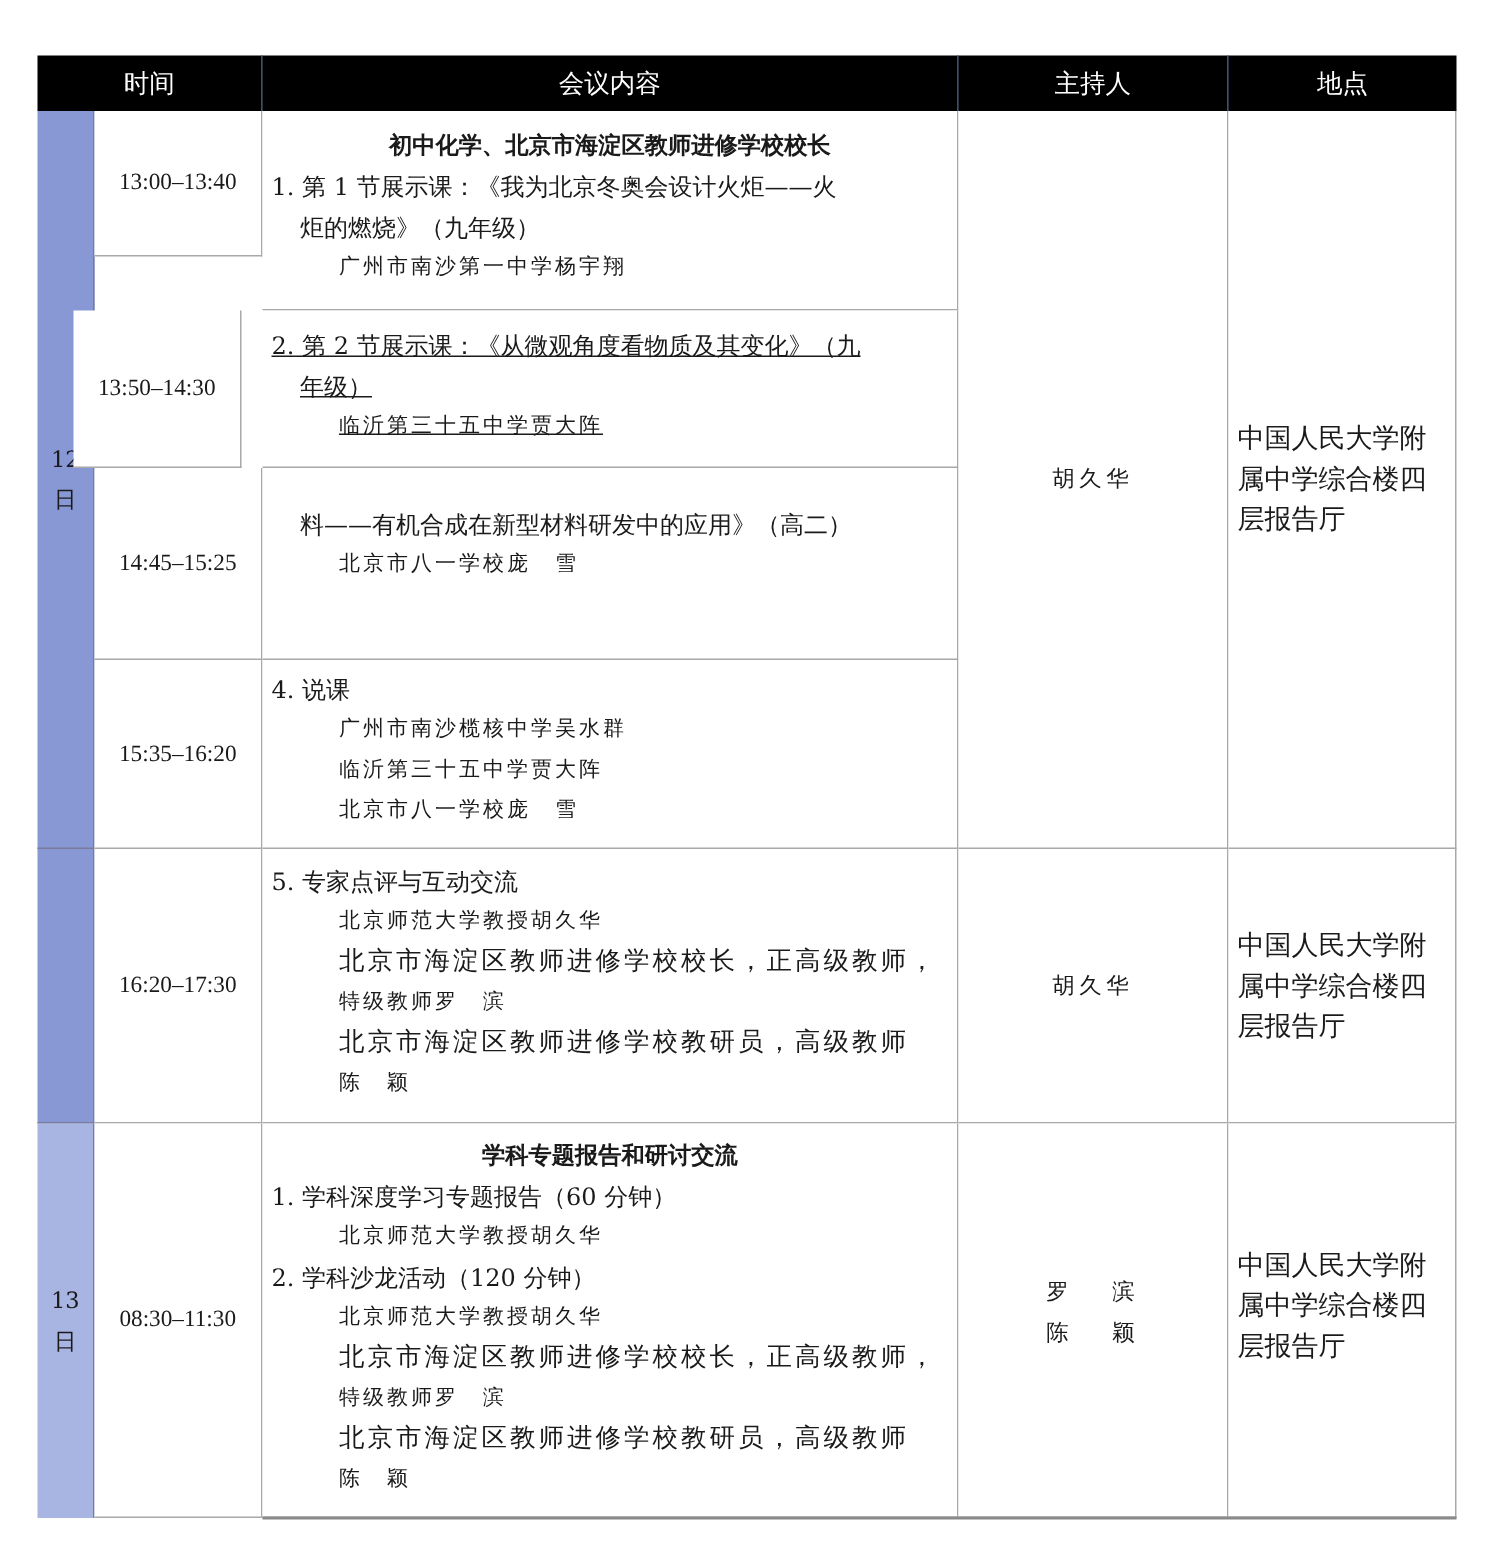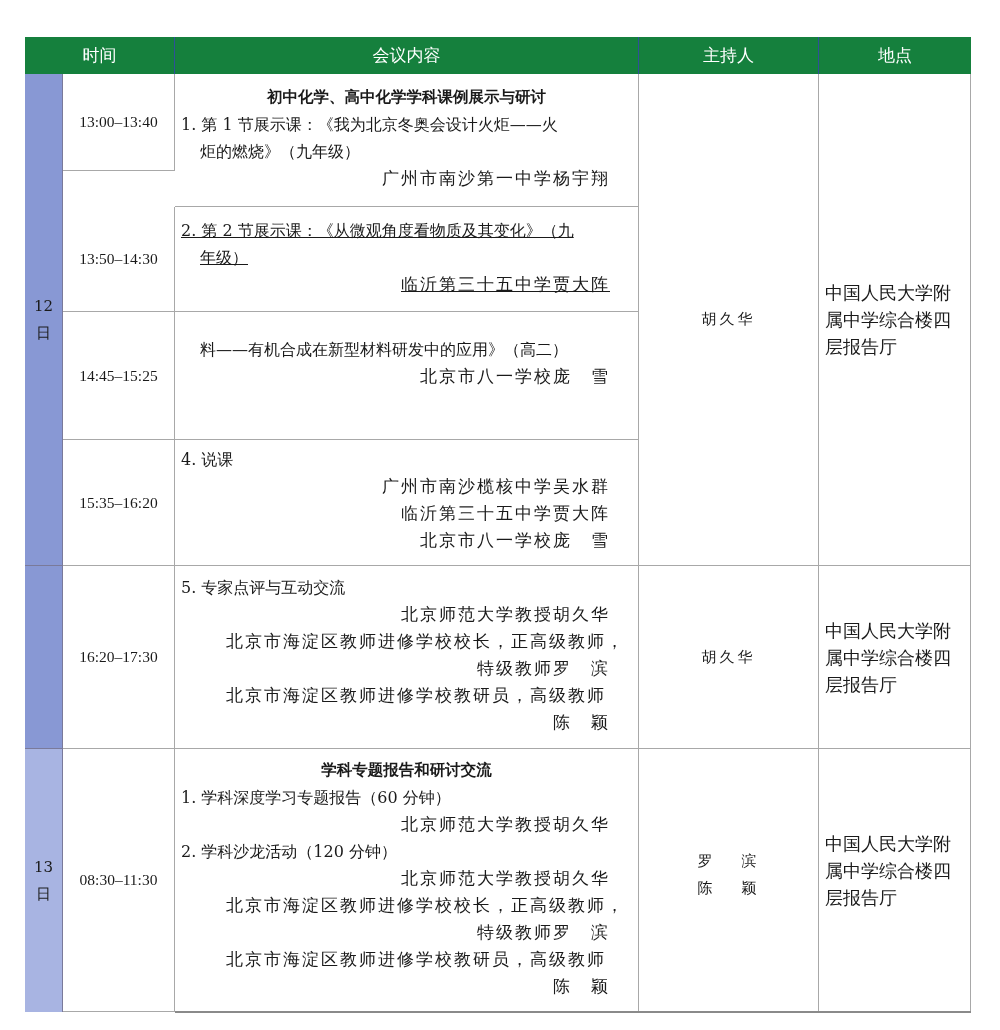--- a/index.html
+++ b/index.html
@@ -1,37 +1,37 @@
 <!DOCTYPE html>
 <html><head>
 <meta charset="utf-8">
 <style>
   html, body { margin: 0; padding: 0; background: #ffffff; }
   body { width: 1000px; height: 1030px; position: relative; overflow: hidden;
          font-family: "DejaVu Serif", "Liberation Serif", serif; color: #1a1a1a; }
   .tbl { position: absolute; left: 25px; top: 37px; width: 946px; }
-  .hdr { position: absolute; top: 0; height: 37px; background: #15803d; color: #fff;
+  .hdr { position: absolute; top: 0; height: 37px; background: #000000; color: #fff;
          font-family: "DejaVu Sans", "Liberation Sans", sans-serif; font-size: 17px;
          display: flex; align-items: center; justify-content: center;
          border-right: 1px solid #2f4f99; box-sizing: border-box; }
   .cell { position: absolute; box-sizing: border-box; border-right: 1px solid #a8a8a8;
           border-bottom: 1px solid #a8a8a8; background: #fff; }
   .date { background: #8898d4; border-right: 1px solid #7a7a9a; border-bottom: none;
           display: flex; align-items: center; justify-content: center; flex-direction: column;
           font-size: 15px; line-height: 27px; text-align: center; }
   .date.d13 { background: #a8b4e2; }
   .time { display: flex; align-items: center; justify-content: center; font-size: 15.5px;
           font-family: "Liberation Serif", "DejaVu Serif", serif; }
   .content { padding: 6px 6px 0 6px; font-size: 16px; line-height: 27px; }
   .content .title { text-align: center; font-family: "DejaVu Sans", "Liberation Sans", sans-serif;
                     font-weight: bold; font-size: 15.5px; }
   .content .line { white-space: nowrap; }
   .content .cont { padding-left: 19px; }
-  .content .sub { display: flex; justify-content: flex-end; padding-left: 45px; padding-right: 22px;
-                  letter-spacing: 2px; font-size: 17px; }
+  .content .sub { display: flex; justify-content: flex-start; padding-left: 45px; padding-right: 22px;
+                  letter-spacing: 2px; font-size: 14px; }
   .content .subwide { padding-left: 45px; letter-spacing: 2px; font-size: 17px; white-space: nowrap; }
   .host { display: flex; align-items: center; justify-content: center; flex-direction: column;
           font-size: 15px; letter-spacing: 3px; line-height: 27px; }
   .host .pair { display: flex; gap: 26px; }
   .loc { display: flex; align-items: center; padding-left: 6px; font-size: 18px; line-height: 27px;
          font-family: "DejaVu Sans", "Liberation Sans", sans-serif; }
 </style>
 </head>
 <body>
 
@@ -50,38 +50,38 @@
   <div class="cell date" style="left:0;top:529px;width:38px;height:183px;border-bottom:1px solid #7a7a9a;"></div>
 
   <div class="cell date d13" style="left:0;top:712px;width:38px;height:263px;">
     <span>13</span>
     <span>日</span>
   </div>
 
   <div class="cell time" style="left:38px;top:37px;width:112px;height:97px;">
       <span>13:00–13:40</span>
     </div>
-  <div class="cell time" style="left:38px;top:170px;width:112px;height:105px;">
+  <div class="cell time" style="left:24px;top:170px;width:112px;height:105px;">
       <span>13:50–14:30</span>
     </div>
   <div class="cell time" style="left:38px;top:275px;width:112px;height:128px;">
       <span>14:45–15:25</span>
     </div>
   <div class="cell time" style="left:38px;top:403px;width:112px;height:126px;">
       <span>15:35–16:20</span>
     </div>
   <div class="cell time" style="left:38px;top:529px;width:112px;height:183px;">
       <span>16:20–17:30</span>
     </div>
   <div class="cell time" style="left:38px;top:712px;width:112px;height:263px;">
       <span>08:30–11:30</span>
     </div>
 
   <div class="cell content" style="left:150px;top:37px;width:464px;height:133px;padding-top:10px;">
-    <div class="title">初中化学、高中化学学科课例展示与研讨</div>
+    <div class="title">初中化学、北京市海淀区教师进修学校校长</div>
     <div class="line">1. 第 1 节展示课：《我为北京冬奥会设计火炬——火</div>
     <div class="line cont">炬的燃烧》（九年级）</div>
     <div class="sub">
         <span>广州市南沙第一中学</span>
         <span>杨宇翔</span>
       </div>
   </div>
 
   <div class="cell content" style="left:150px;top:170px;width:464px;height:105px;padding-top:10px;text-decoration:underline;">
     <div class="line">2. 第 2 节展示课：《从微观角度看物质及其变化》（九</div>

